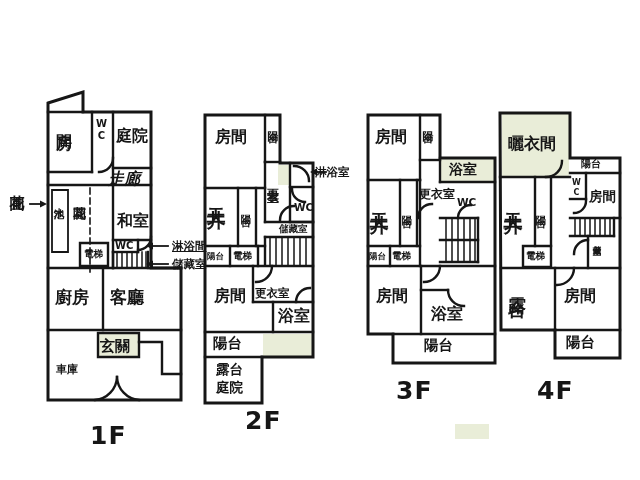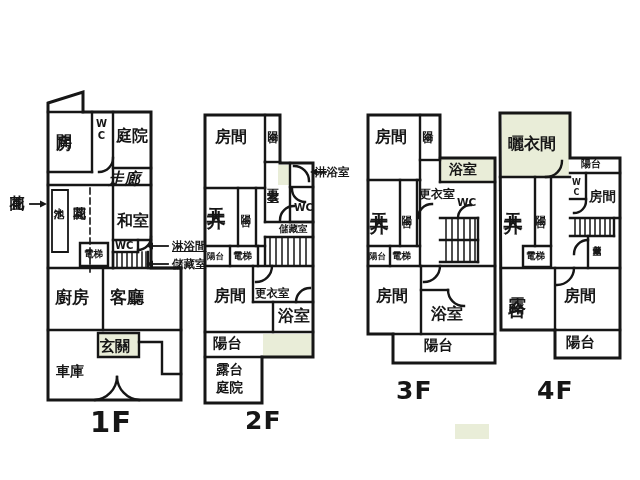--- a/index.html
+++ b/index.html
@@ -162,24 +162,24 @@
   <div class="lbl" style="left:116px;top:127px;font-size:16px;">庭院</div>
   <div class="lbl" style="left:108px;top:170px;font-size:16px;font-style:italic;">走廊</div>
   <div class="lbl v" style="left:54px;top:199px;font-size:10.5px;">水池</div>
   <div class="lbl v" style="left:73px;top:196px;font-size:13px;">花園</div>
   <div class="lbl" style="left:117px;top:200px;font-size:16px;margin-top:12px;">和室</div>
   <div class="lbl" style="left:115px;top:241px;font-size:10px;">WC</div>
   <div class="lbl" style="left:84px;top:249px;font-size:9.5px;">電梯</div>
   <div class="lbl" style="left:55px;top:288px;font-size:17px;">廚房</div>
   <div class="lbl" style="left:110px;top:288px;font-size:17px;">客廳</div>
   <div class="lbl" style="left:100px;top:338px;font-size:15px;">玄關</div>
-  <div class="lbl" style="left:56px;top:364px;font-size:14px;text-align:right;">車庫</div>
+  <div class="lbl" style="left:56px;top:364px;font-size:11px;text-align:right;">車庫</div>
   <div class="lbl" style="left:172px;top:240px;font-size:11.5px;text-decoration:underline;">淋浴間</div>
   <div class="lbl" style="left:172px;top:258px;font-size:11.5px;">儲藏室</div>
-  <div class="lbl floorlbl" style="left:90px;top:407px;font-size:29px;">1F</div>
+  <div class="lbl floorlbl" style="left:90px;top:422px;font-size:25px;">1F</div>
 
   <div class="lbl" style="left:215px;top:128px;font-size:16px;">房間</div>
   <div class="lbl v" style="left:267px;top:122px;font-size:11px;">陽台</div>
   <div class="lbl v" style="left:267px;top:179px;font-size:12px;">更衣室</div>
   <div class="lbl" style="left:315px;top:166px;font-size:11.5px;">淋浴室</div>
   <div class="lbl" style="left:294px;top:202px;font-size:10.5px;">WC</div>
   <div class="lbl v big" style="left:207px;top:192px;font-size:19px;">天井</div>
   <div class="lbl v" style="left:241px;top:206px;font-size:10.5px;">陽台</div>
   <div class="lbl" style="left:279px;top:224px;font-size:9.5px;">儲藏室</div>
   <div class="lbl" style="left:207px;top:252px;font-size:8.5px;">陽台</div>

